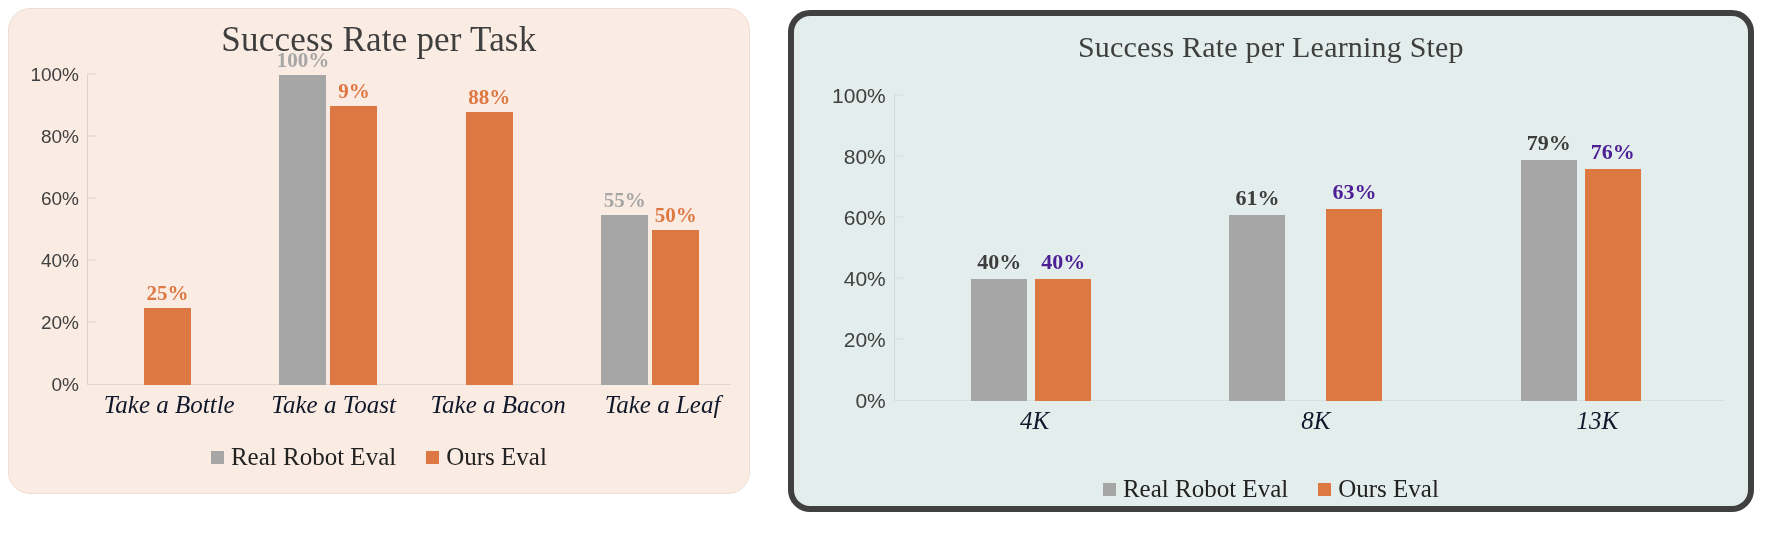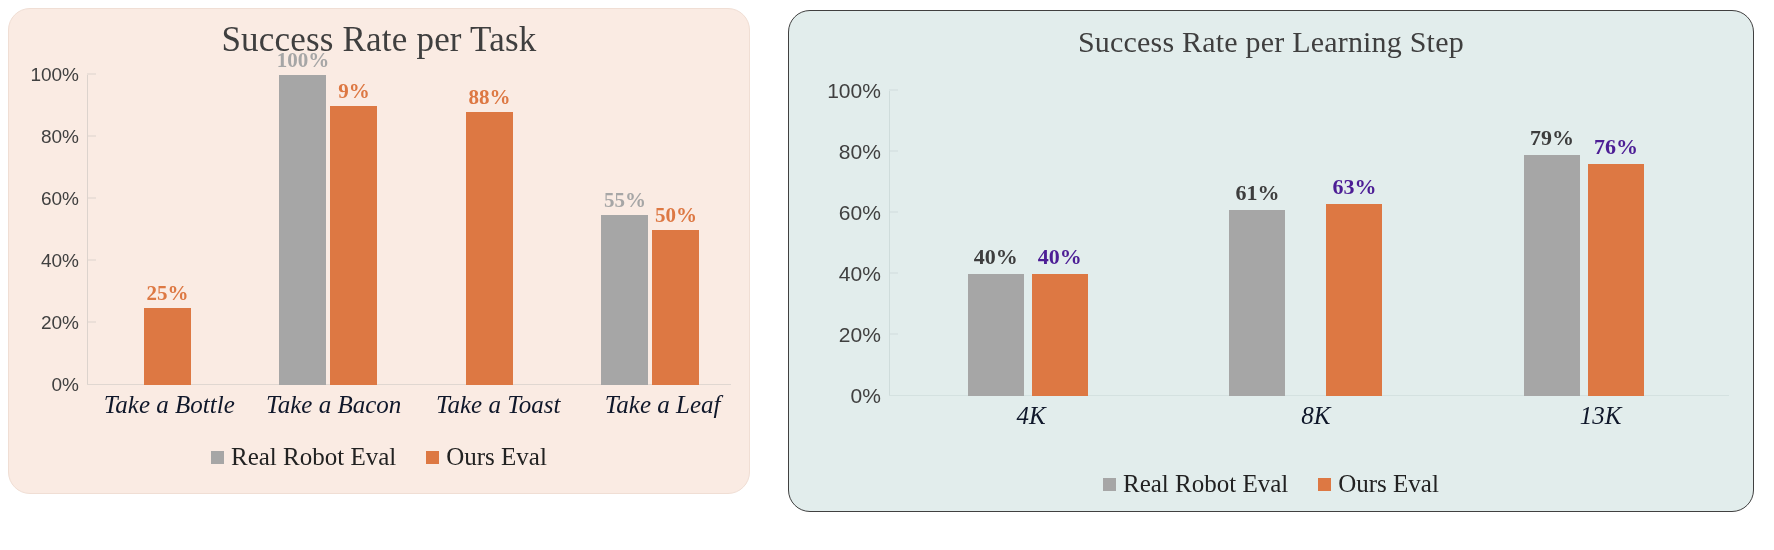--- a/index.html
+++ b/index.html
@@ -18,21 +18,21 @@
     overflow:hidden;
   }
   .panel.left{
     width:754px;height:486px;margin:8px 0 0 8px;
     background:#faebe3;
     border:1px solid #f0ded4;
   }
   .panel.right{
     width:982px;height:502px;margin:10px 0 0 14px;
     background:#e2edec;
-    border:1px solid #404040;
+    border:6px solid #404040;
   }
 
   .chart-title{
     text-align:center;
     color:#3f3f3f;
     font-family:"Liberation Serif", serif;
     font-weight:400;
     letter-spacing:.2px;
   }
   .panel.left .chart-title{font-size:35px;line-height:1;padding-top:13px;}
@@ -210,22 +210,22 @@
         </div>
     <div class="tickmark" style="bottom: 20%; left: 64px;"></div>
         <div class="tickmark" style="bottom: 40%; left: 64px;"></div>
         <div class="tickmark" style="bottom: 60%; left: 64px;"></div>
         <div class="tickmark" style="bottom: 80%; left: 64px;"></div>
         <div class="tickmark" style="bottom: 100%; left: 64px;"></div>
       </div>
 
     <div class="cats" id="cats-0">
         <div class="cat">Take a Bottle</div>
+        <div class="cat">Take a Toast</div>
         <div class="cat">Take a Bacon</div>
-        <div class="cat">Take a Toast</div>
         <div class="cat">Take a Leaf</div>
       </div>
 
     <div class="legend" id="legend-0">
         <div class="legend-item">
           <span class="swatch s0"></span>
           <span class="legend-label">Real Robot Eval</span>
         </div>
         <div class="legend-item">
           <span class="swatch s1"></span>

